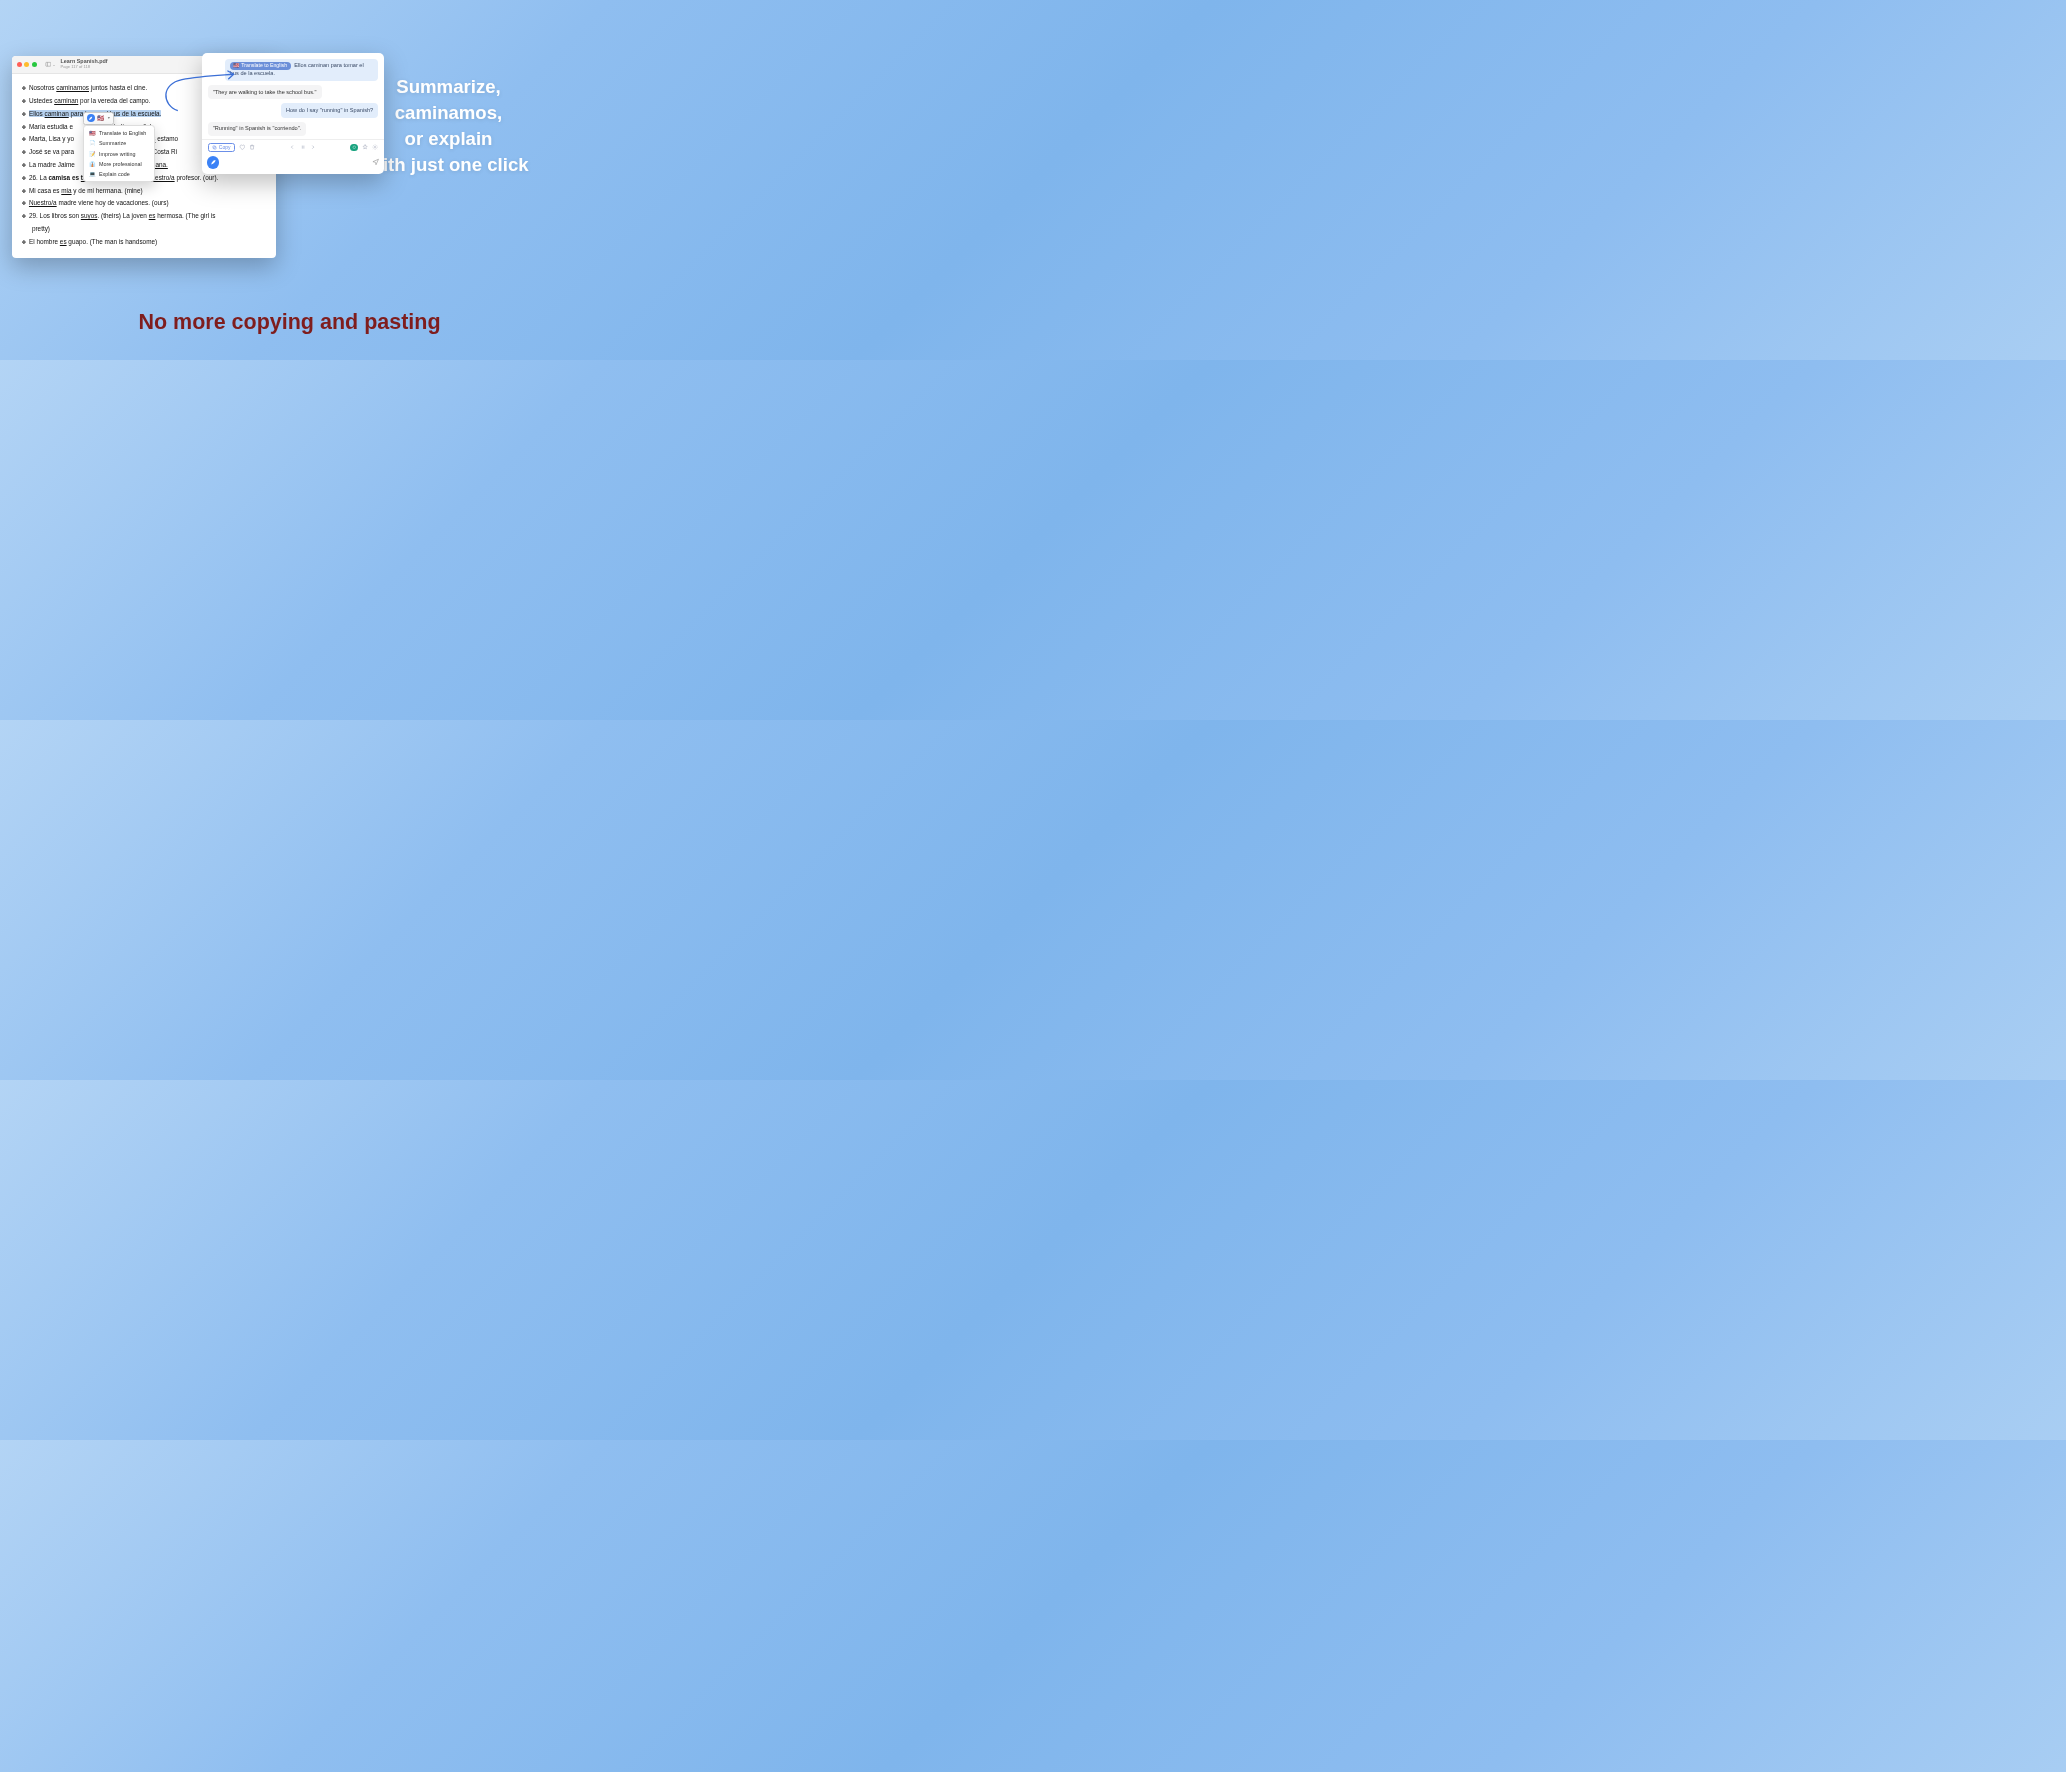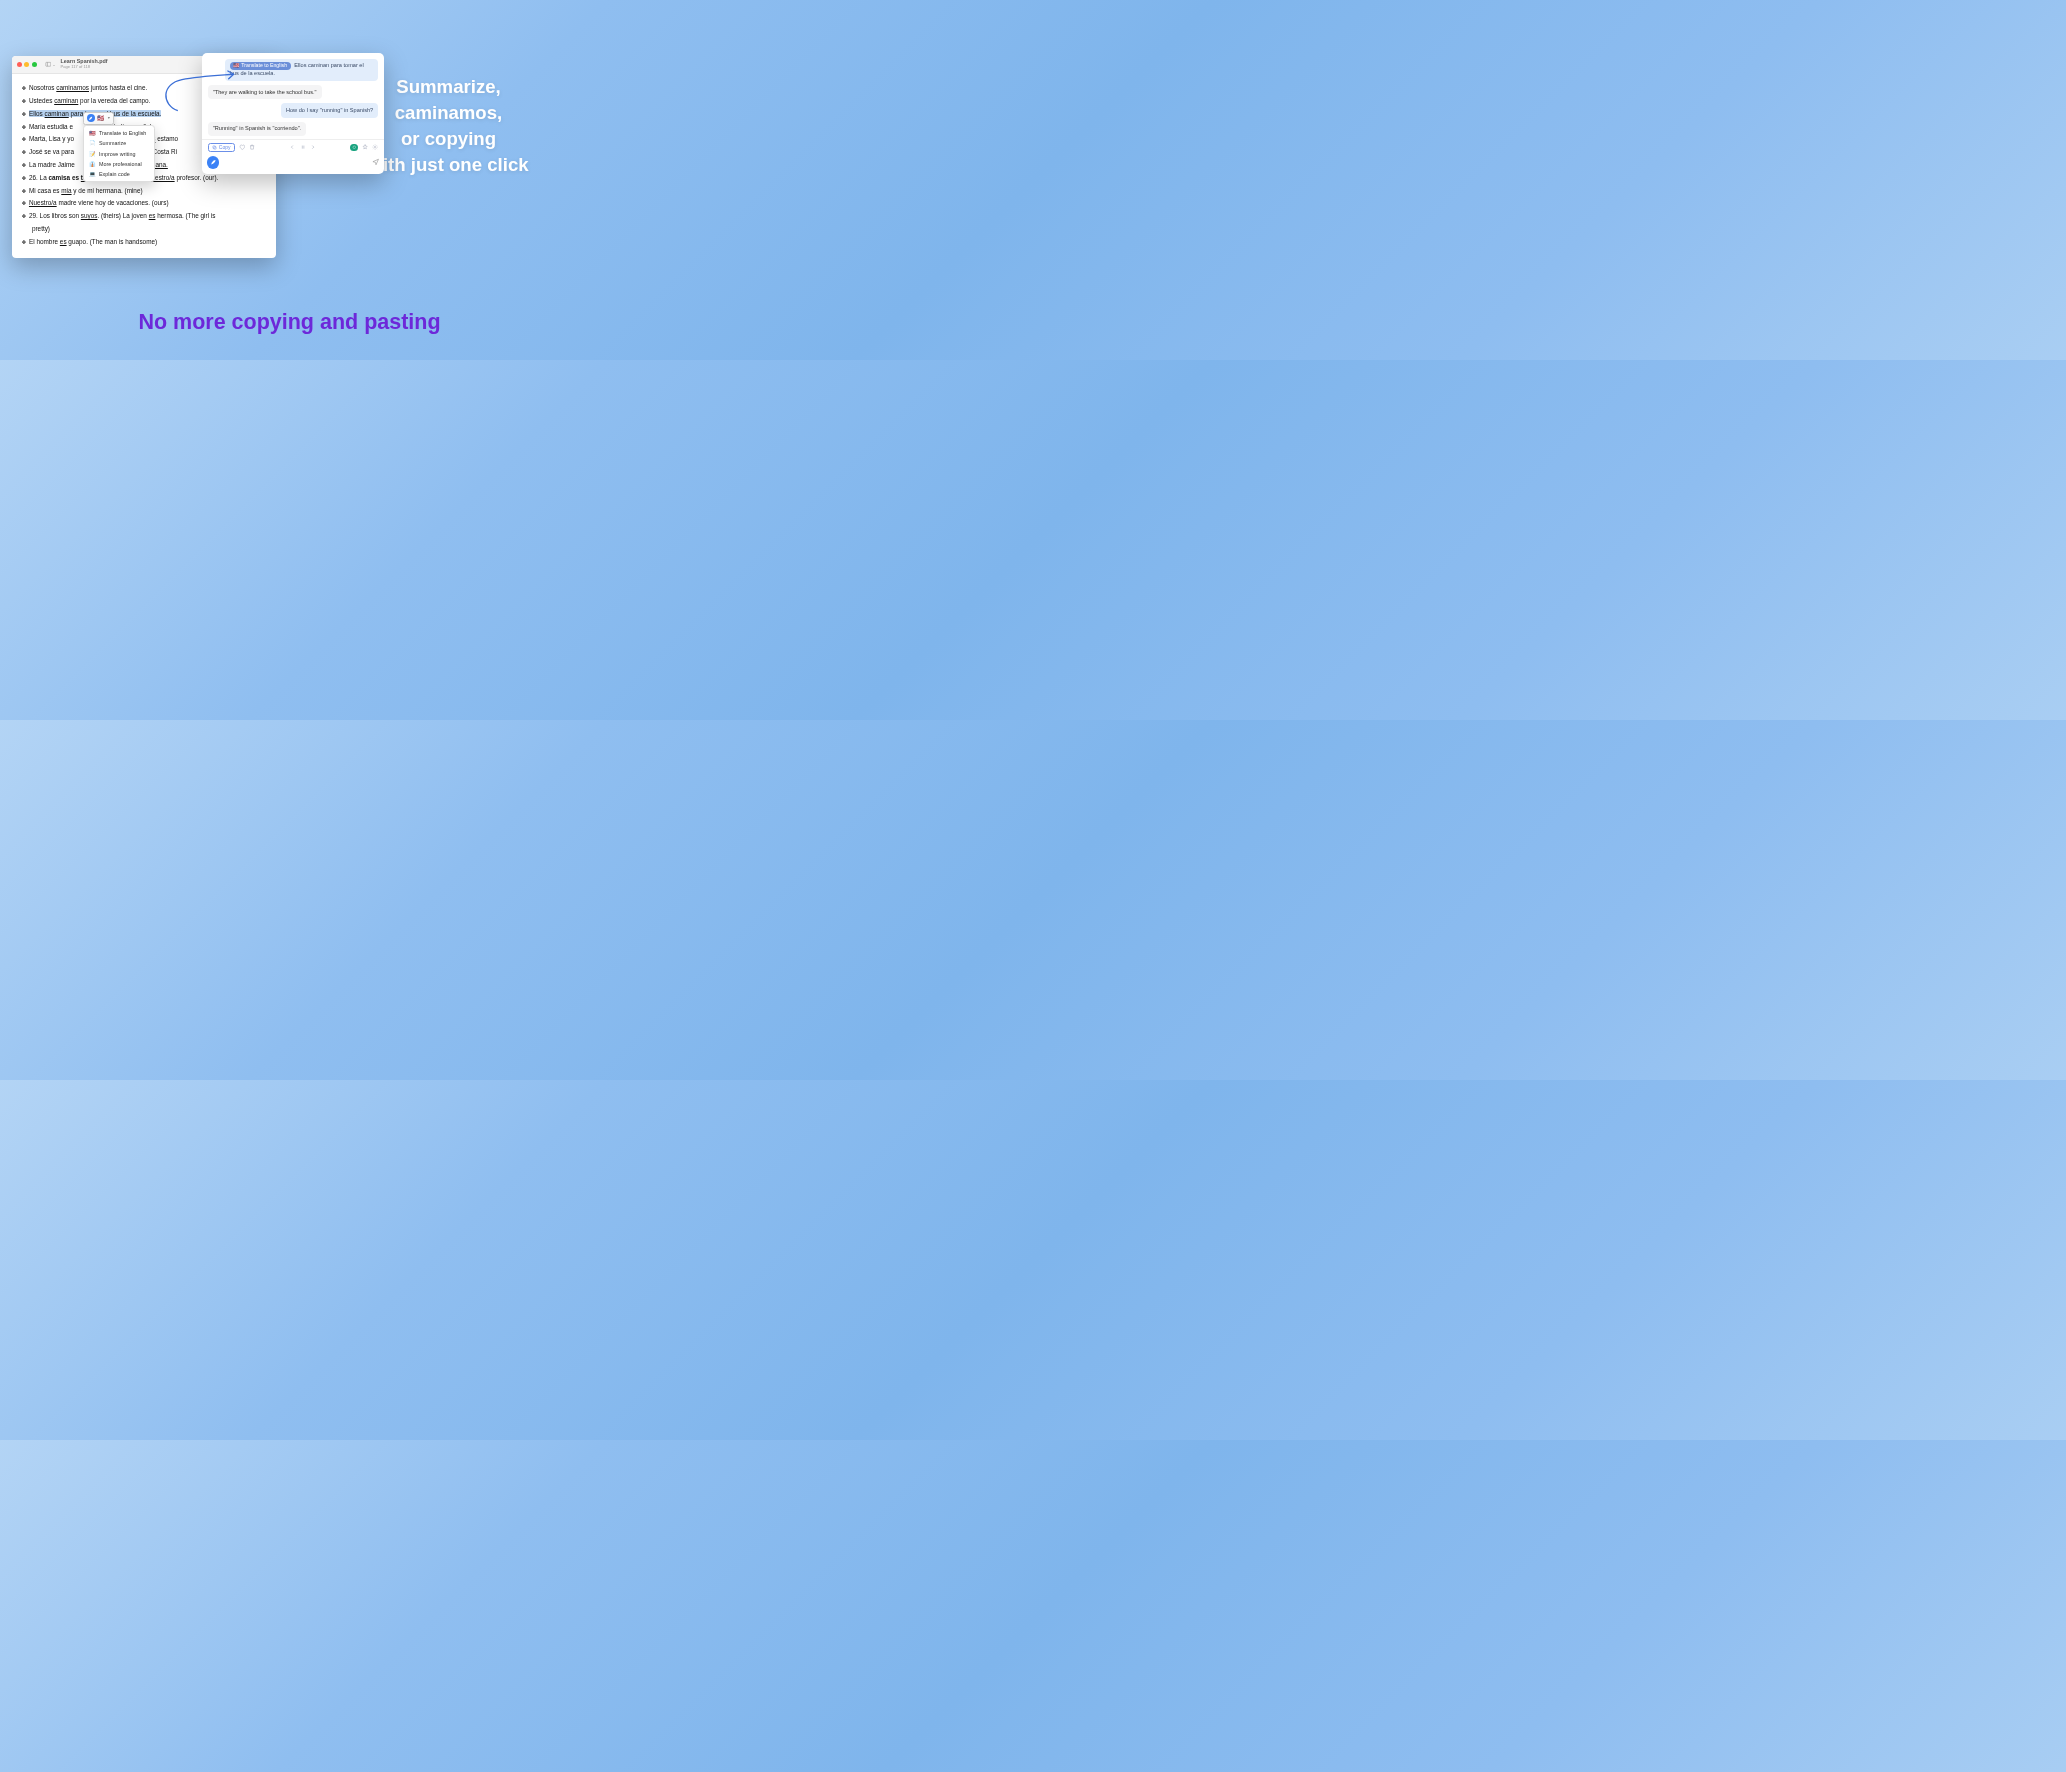--- a/index.html
+++ b/index.html
@@ -127,21 +127,21 @@
   .headline {
     position:absolute; top:74px; right:25px; width:211px;
     text-align:center;
     color:#fff; font-weight:800;
     font-size:18.6px; line-height:1.4;
     text-shadow:0 0.8px 4.1px rgba(0,0,0,0.12);
   }
   .tagline {
     position:absolute; bottom:25px; left:0; right:0;
     text-align:center;
-    color:#6d28d9; font-weight:800; font-size:21.5px;
+    color:#7f1d1d; font-weight:800; font-size:21.5px;
   }
 </style>
 </head>
 <body>
 
 <div class="pdf-window">
   <div class="pdf-titlebar">
     <div class="traffic">
       <span class="red"></span>
       <span class="yellow"></span>
@@ -319,18 +319,18 @@
 </div>
 
 <svg class="arrow" viewBox="0 0 220 120">
   <path d="M 60 110 C 20 95, 20 45, 70 35 C 110 27, 155 25, 195 22" fill="none" stroke="#3b6fd6" stroke-width="3.2"></path>
   <path d="M195 22 l-14 -8 M195 22 l-12 11" fill="none" stroke="#3b6fd6" stroke-width="3.2" stroke-linecap="round"></path>
 </svg>
 
 <div class="headline">
   <div>Summarize,</div>
   <div>caminamos,</div>
-  <div>or copying</div>
+  <div>or explain</div>
   <div>with just one click</div>
 </div>
 
 <div class="tagline">No more copying and pasting</div>
 
 
 </body></html>

